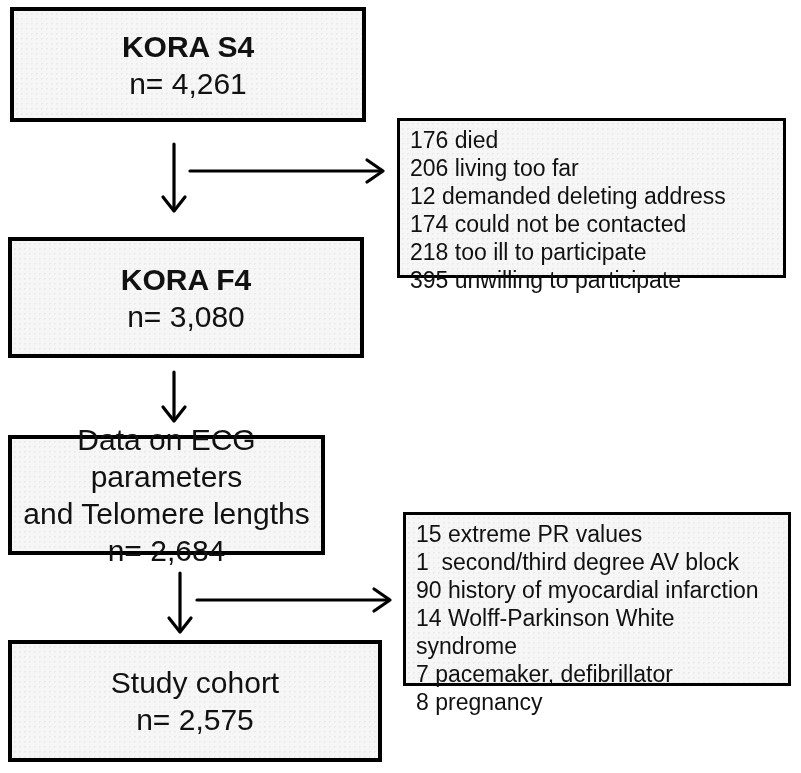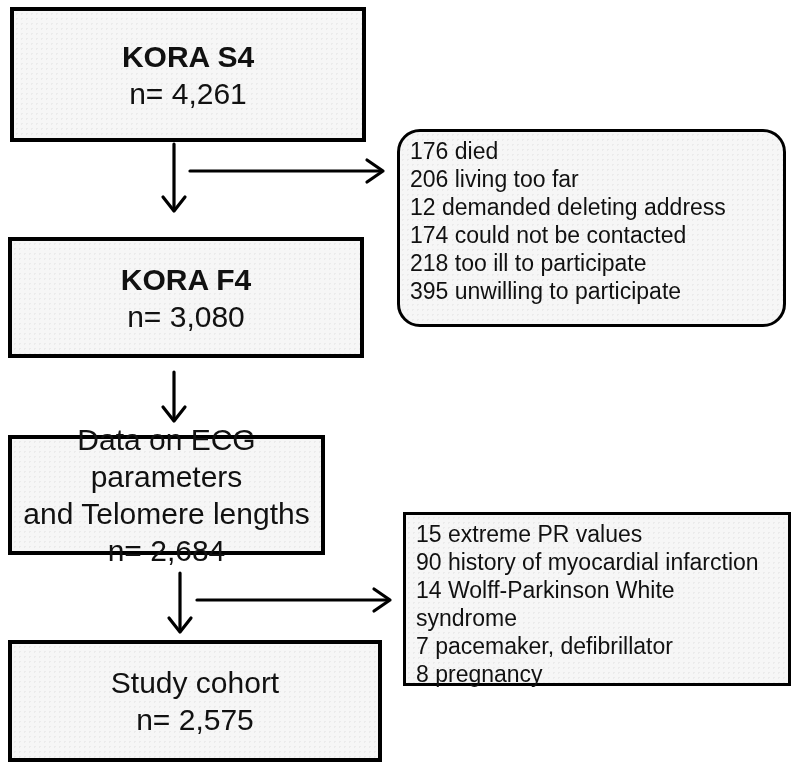--- a/index.html
+++ b/index.html
@@ -47,25 +47,25 @@
   }
   .excl-box ul {
     list-style: none;
     margin: 0;
     padding: 5px 10px;
   }
   .excl-box li {
     white-space: pre-wrap;
   }
   
-  #box-kora-s4   { left: 10px;  top: 7px;   width: 356px; height: 135px; }
+  #box-kora-s4   { left: 10px;  top: 7px;   width: 356px; height: 115px; }
   #box-kora-f4   { left: 8px;   top: 237px; width: 356px; height: 121px; }
   #box-ecg       { left: 8px;   top: 435px; width: 317px; height: 120px; }
   #box-cohort    { left: 8px;   top: 640px; width: 374px; height: 122px; }
-  #excl-after-s4 { left: 397px; top: 129px; width: 389px; height: 198px; border-radius: 23px; }
+  #excl-after-s4 { left: 397px; top: 118px; width: 389px; height: 160px; }
   #excl-after-ecg{ left: 403px; top: 512px; width: 388px; height: 174px; }
 </style>
 </head>
 <body>
 
 <div class="canvas">
 
   <svg class="arrow-layer" viewBox="0 0 801 773" xmlns="http://www.w3.org/2000/svg" fill="none" stroke="#000000" stroke-width="3.2" stroke-linecap="round" stroke-linejoin="round">
 
     <g>
@@ -117,20 +117,21 @@
 
   <div class="node main-box" id="box-ecg">
     <div>Data on ECG parameters</div>
     <div>and Telomere lengths</div>
     <div>n= 2,684</div>
   </div>
 
   <div class="node excl-box" id="excl-after-ecg">
     <ul>
       <li>15 extreme PR values</li>
+      <li>1  second/third degree AV block</li>
       <li>90 history of myocardial infarction</li>
       <li>14 Wolff-Parkinson White syndrome</li>
       <li>7 pacemaker, defibrillator</li>
       <li>8 pregnancy</li>
     </ul>
   </div>
 
   <div class="node main-box" id="box-cohort">
     <div>Study cohort</div>
     <div>n= 2,575</div>

